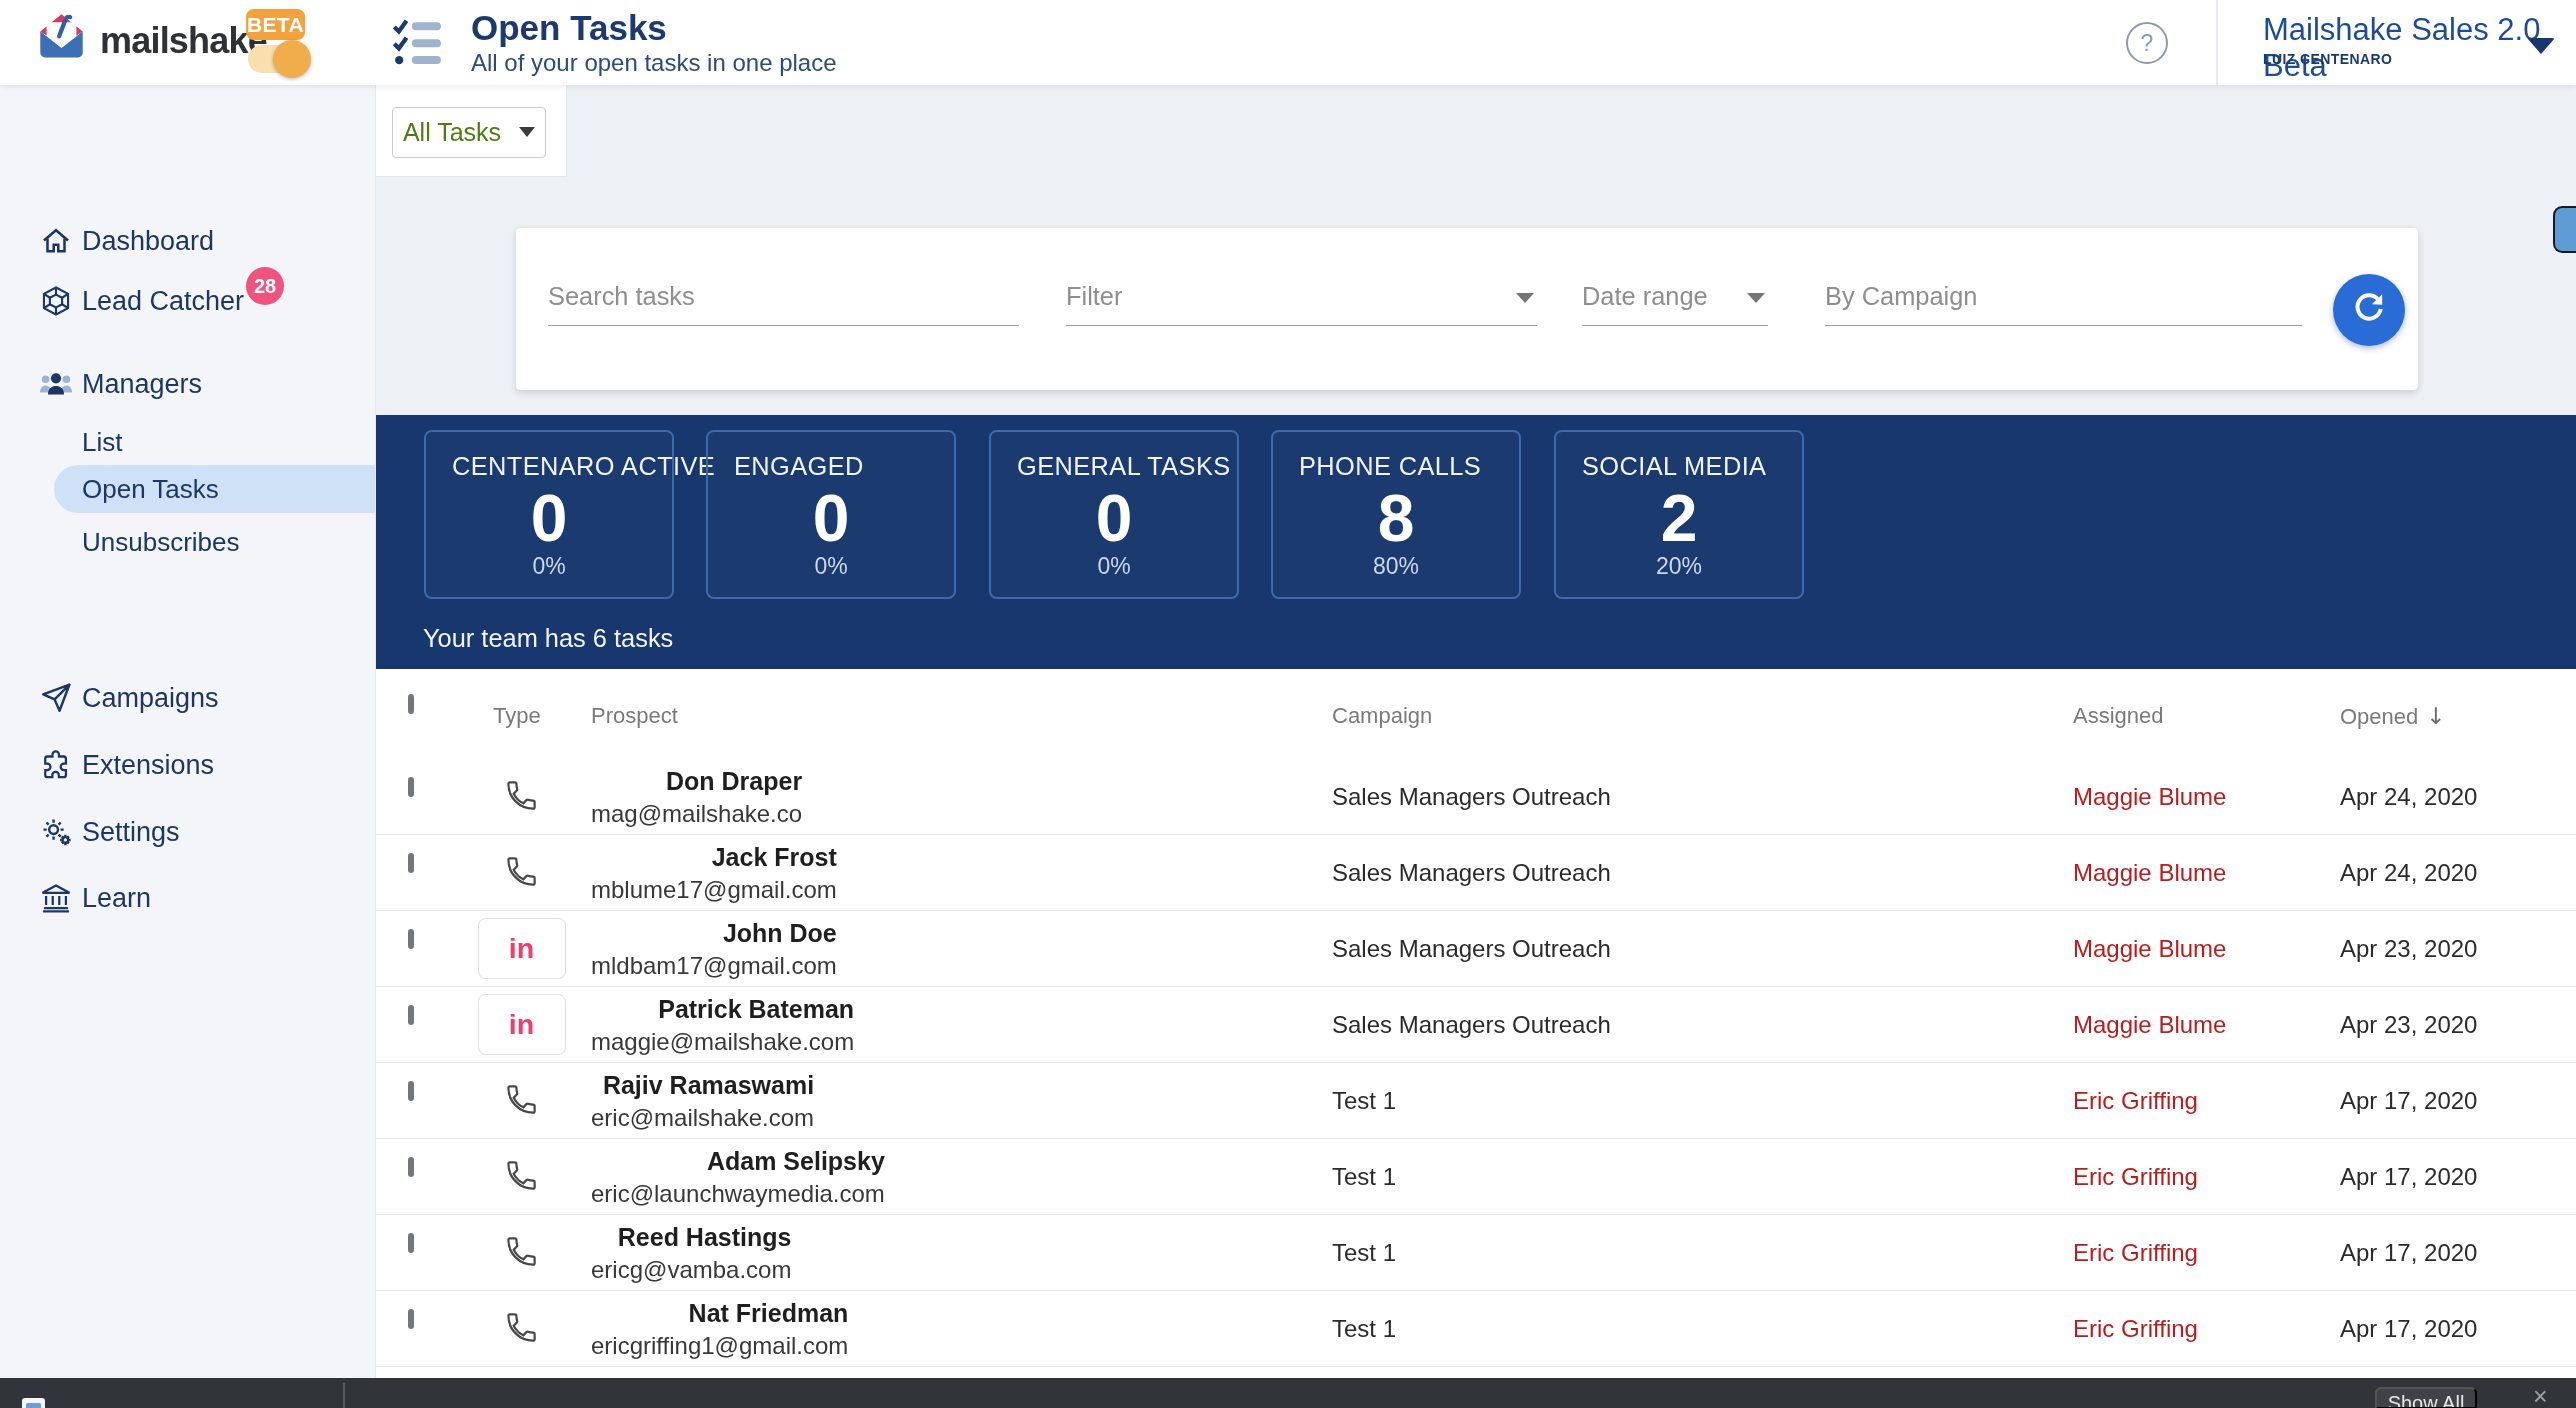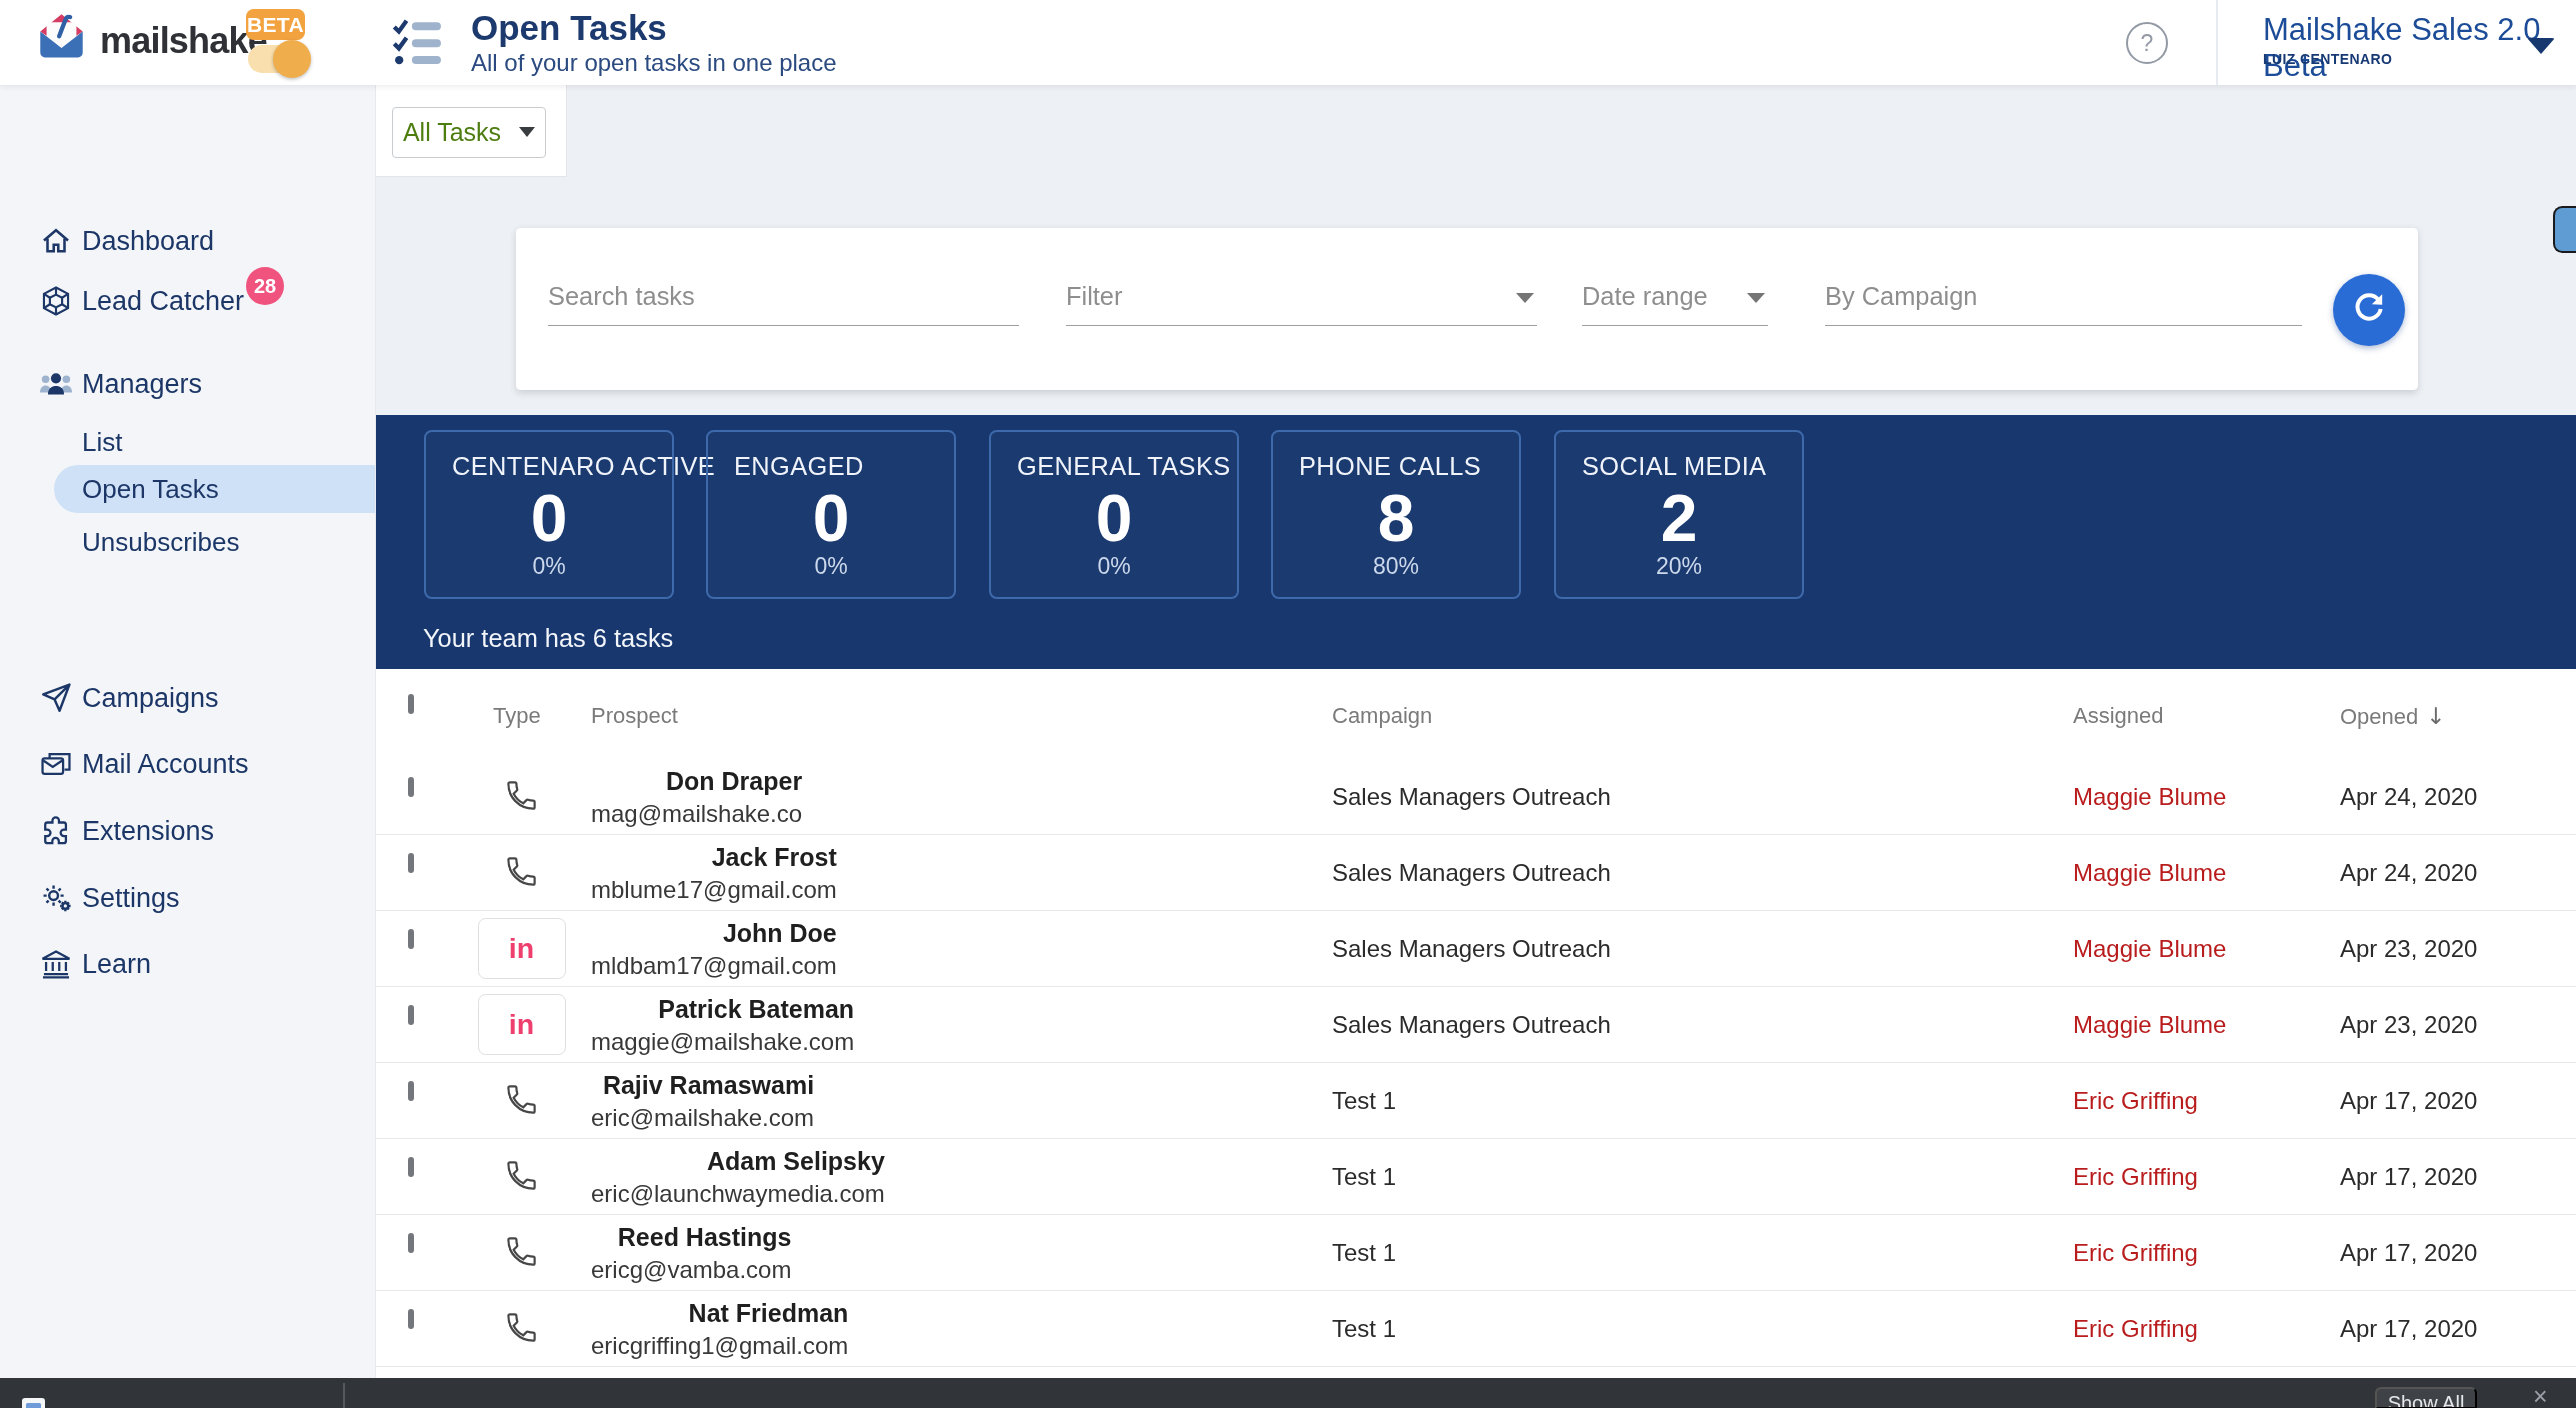--- a/index.html
+++ b/index.html
@@ -182,30 +182,20 @@
         <span class="nav-label">Unsubscribes</span>
       </div>
       <div class="nav-item" style="margin-top: 110px;">
         <span class="nav-icon">
           <svg viewBox="0 0 24 24" fill="none" stroke="#1c3767" stroke-width="1.7" stroke-linejoin="round">
             <path d="M21.5 2.5 11 13 M21.5 2.5 14.5 21l-3.5-8-8-3.5Z"></path>
           </svg>
         </span>
         <span class="nav-label">Campaigns</span>
       </div>
-      <div class="nav-item" style="margin-top: 20px;">
-        <span class="nav-icon">
-          <svg viewBox="0 0 24 24" fill="none" stroke="#1c3767" stroke-width="1.6">
-            <rect x="2.5" y="8" width="14.5" height="11" rx="1.5"></rect>
-            <polyline points="3,9.5 9.7,14 16.5,9.5"></polyline>
-            <path d="M7.5 8V5h14v11h-3.5"></path>
-          </svg>
-        </span>
-        <span class="nav-label">Mail Accounts</span>
-      </div>
       <div class="nav-item" style="margin-top: 21px;">
         <span class="nav-icon">
           <svg viewBox="0 0 24 24" fill="none" stroke="#1c3767" stroke-width="1.6">
             <path d="M9.5 4.6a2.3 2.3 0 0 1 4.6 0V6h3.4A1.6 1.6 0 0 1 19 7.6v3.4h-1.4a2.3 2.3 0 0 0 0 4.6H19V19a1.6 1.6 0 0 1-1.6 1.6H14v-1.4a2.3 2.3 0 0 0-4.6 0v1.4H6A1.6 1.6 0 0 1 4.4 19v-3.4h1.4a2.3 2.3 0 0 0 0-4.6H4.4V7.6A1.6 1.6 0 0 1 6 6h3.5Z"></path>
           </svg>
         </span>
         <span class="nav-label">Extensions</span>
       </div>
       <div class="nav-item" style="margin-top: 21px;">
         <span class="nav-icon">

